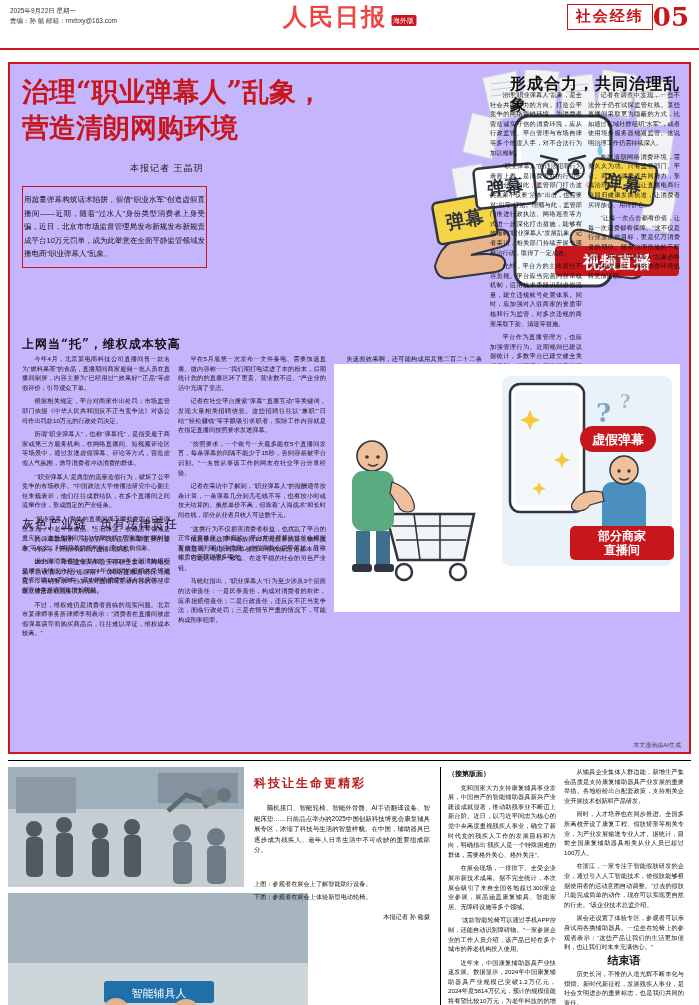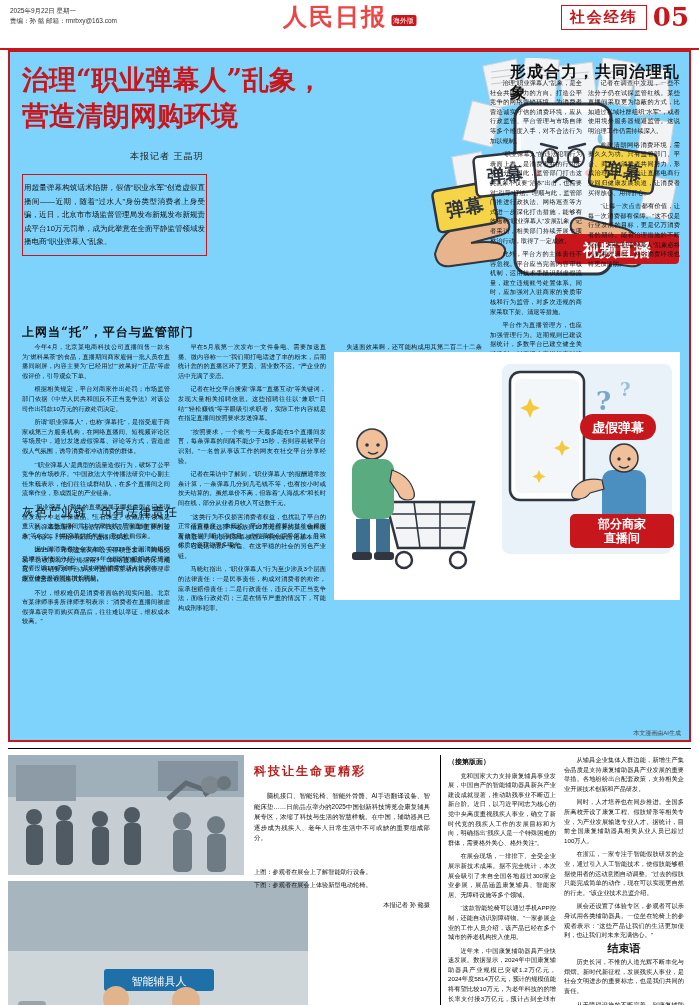--- a/index.html
+++ b/index.html
@@ -58,22 +58,20 @@
     color:#fff;
     font-size: 7px;
     padding: 1px 2px;
     border-radius: 2px;
     line-height: 9px;
   }
   .mast-right {
     position: absolute;
     right: 10px; top: 4px;
     display: flex;
-    align-items: center;
-    gap: 6px;
   }
   .section-box {
     border: 1.5px solid #c8161d;
     color: #c8161d;
     font-family: "DejaVu Serif", serif;
     font-weight: bold;
     font-size: 15px;
     padding: 2px 8px;
     letter-spacing: 2px;
   }
@@ -81,25 +79,25 @@
     font-family: "DejaVu Serif", serif;
     font-weight: bold;
     font-size: 26px;
     color: #c8161d;
     line-height: 26px;
   }
 
   
   .feature {
     position: relative;
-    margin: 0 8px 0 8px;
+    margin: 12px 8px 0 8px;
     border: 2px solid #c8161d;
     height: 692px;
     overflow: hidden;
-    background: #7dd3fc;
+    background: #c4b5fd;
   }
   .feature-inner { position: relative; width:100%; height:100%; }
 
   .headline {
     position: absolute;
     left: 12px; top: 10px;
     width: 330px;
   }
   .headline h1 {
     margin: 0;
@@ -370,21 +368,21 @@
             <text x="228" y="120" font-family="DejaVu Serif, serif" font-size="19" font-weight="bold" fill="#2f3640" text-anchor="middle">弹幕</text>
           </g>
 
           <path d="M250 196 q-6 -22 -22 -26 l-40 -10 q-10 -2 -12 6 q-2 8 8 11 l30 8 q-18 -2 -26 0 q-9 2 -8 9 q1 7 10 8 l44 6 q14 2 16 -12z" fill="#e8b48c" stroke="#2f3640" stroke-width="2"></path>
 
           <rect x="160" y="176" width="124" height="30" rx="4" fill="#c8161d"></rect>
           <text x="222" y="198" font-family="DejaVu Serif, serif" font-size="17" font-weight="bold" fill="#fff" text-anchor="middle">视频直播</text>
         </svg>
       </div>
 
-      <div class="subhead">上网当“托”，平台与监管部门</div>
+      <div class="subhead">上网当“托”，维权成本较高</div>
       <div class="subhead2">灰色产业链，负有法律责任</div>
       <div class="subhead-r">形成合力，共同治理乱象</div>
 
       <div class="col c1">
         <p>今年4月，北京某电商科技公司直播间售一款名为“燃科果茶”的食品，直播期间商家雇佣一批人员在直播间刷屏，内容主要为“已经用过”“效果好”“正品”等虚假评价，引导观众下单。</p>
         <p>根据相关规定，平台对商家作出处罚；市场监管部门依据《中华人民共和国反不正当竞争法》对该公司作出罚款10万元的行政处罚决定。</p>
         <p>所谓“职业弹幕人”，也称“弹幕托”，是指受雇于商家或第三方服务机构，在网络直播间、短视频评论区等场景中，通过发送虚假弹幕、评论等方式，营造虚假人气氛围，诱导消费者冲动消费的群体。</p>
         <p>“‘职业弹幕人’是典型的流量造假行为，破坏了公平竞争的市场秩序。”中国政法大学传播法研究中心副主任朱巍表示，他们往往成群结队，在多个直播间之间流窜作业，形成固定的产业链条。</p>
         <p>“职业弹幕人”聚集的直播间属于哪些类型？记者调查发现，中老年保健品、玉石珠宝、收藏品等领域是重灾区。这些直播间常以“专家连线”“厂家直销”“限时秒杀”等名义，利用弹幕烘托气氛，形成抢购假象。</p>
         <p>据中国消费者协会发布的《2024年全国消协组织受理投诉情况分析》，2024年全国消协组织共受理消费者投诉176万余件，其中网络消费投诉占比突出，虚假宣传类投诉同比增长明显。</p>

